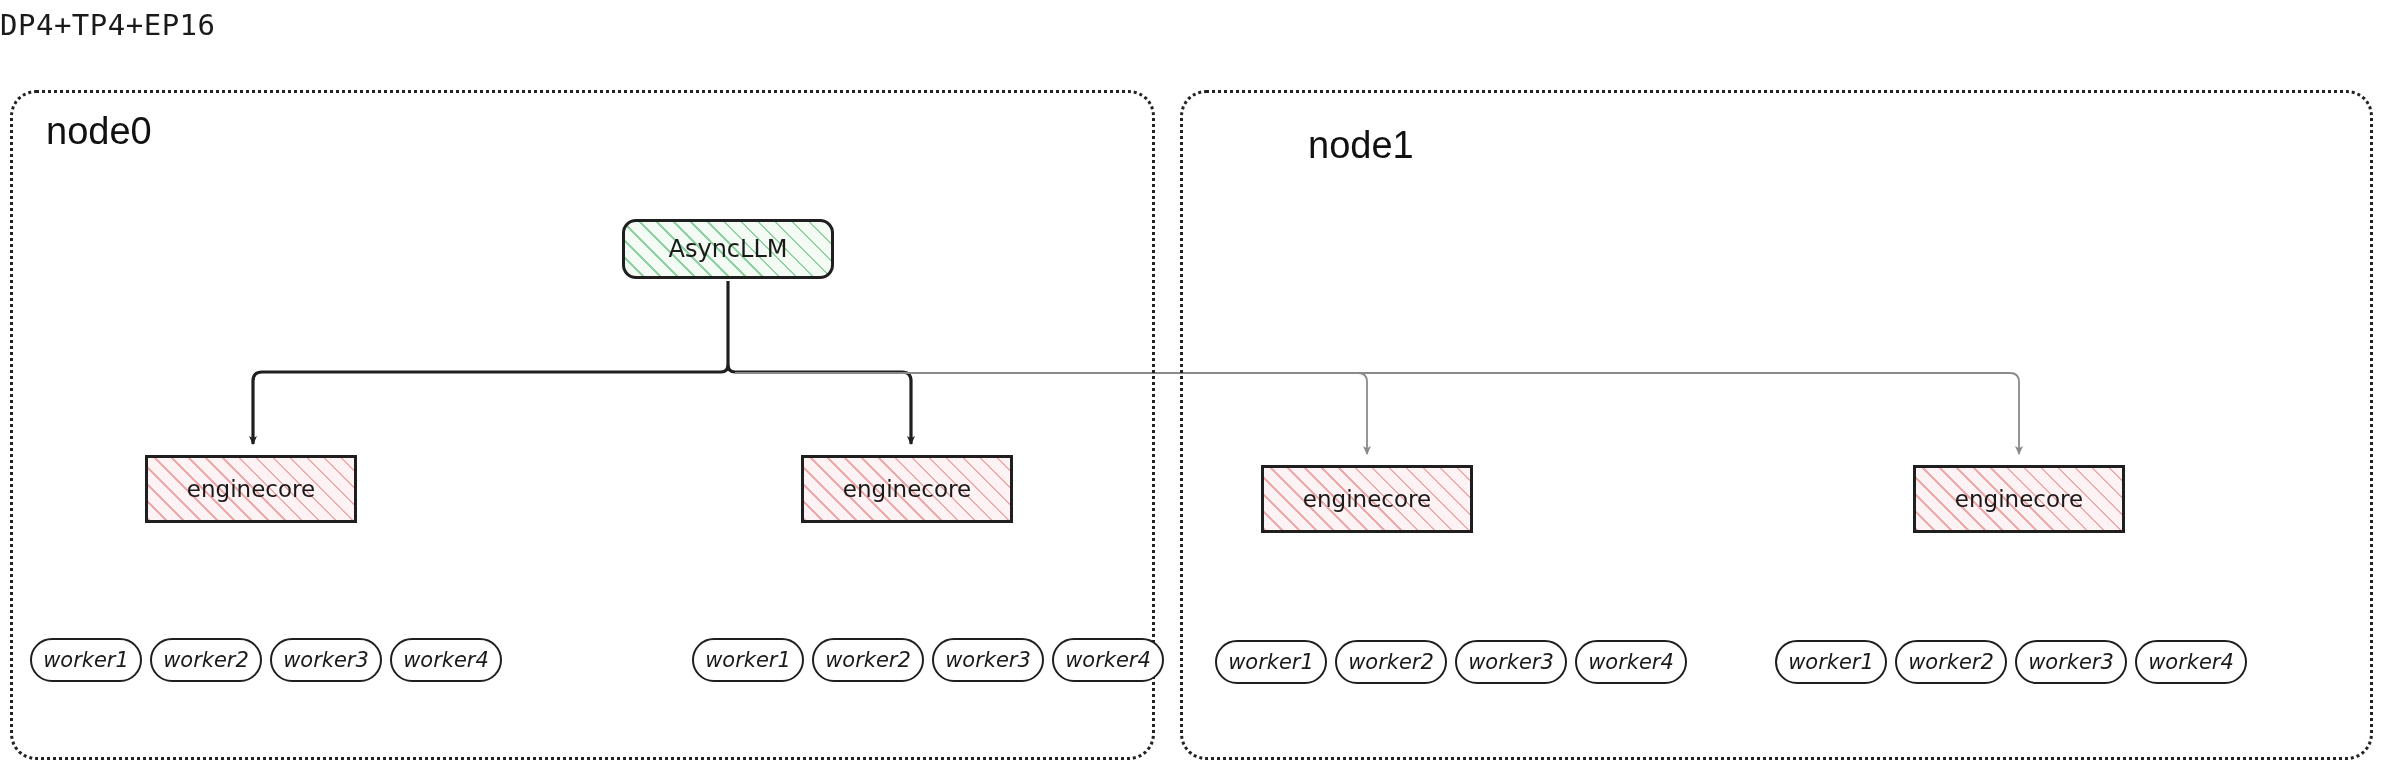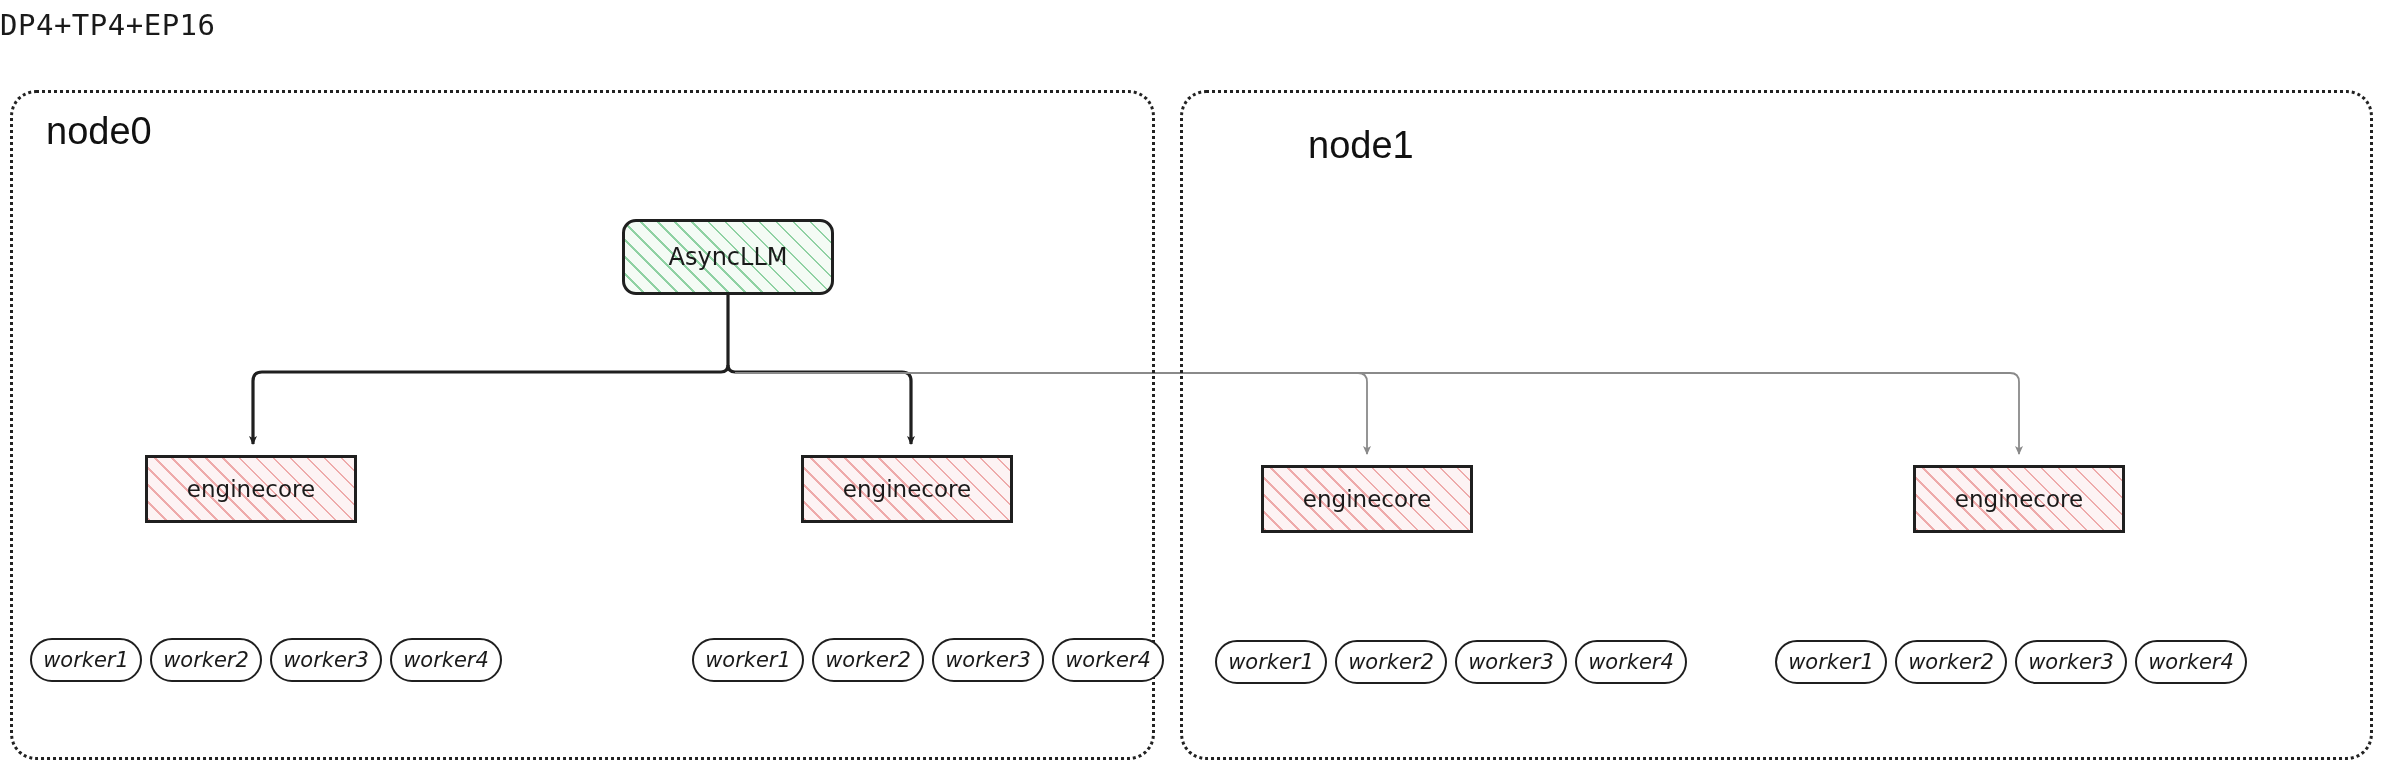--- a/index.html
+++ b/index.html
@@ -123,21 +123,21 @@
     <path d="M728,365 Q728,372 735,372 L902,372 Q911,372 911,381 L911,444" fill="none" stroke="#1f1f1f" stroke-width="3.2" marker-end="url(#arrow-dark)"></path>
 
     <path d="M735,373 L1358,373 Q1367,373 1367,382 L1367,454" fill="none" stroke="#8a8a8a" stroke-width="1.8" marker-end="url(#arrow-light)"></path>
     <path d="M735,373 L2010,373 Q2019,373 2019,382 L2019,454" fill="none" stroke="#8a8a8a" stroke-width="1.8" marker-end="url(#arrow-light)"></path>
   </svg>
 
   <div class="node-group" style="left:10px; top:90px; width:1145px; height:670px;"></div>
   <div class="node-label" style="left:46px; top:110px;">node0</div>
 
 
-  <div class="box box-async" style="left:622px; top:219px; width:212px; height:76px;">AsyncLLM</div>
+  <div class="box box-async" style="left:622px; top:219px; width:212px; height:60px;">AsyncLLM</div>
 
   <div class="box box-engine" style="left:145px; top:455px; width:212px; height:68px;">enginecore</div>
   <div class="box box-engine" style="left:801px; top:455px; width:212px; height:68px;">enginecore</div>
 
   <div class="box box-worker" style="left:30px; top:638px; width:112px; height:44px;">worker1</div>
   <div class="box box-worker" style="left:150px; top:638px; width:112px; height:44px;">worker2</div>
   <div class="box box-worker" style="left:270px; top:638px; width:112px; height:44px;">worker3</div>
   <div class="box box-worker" style="left:390px; top:638px; width:112px; height:44px;">worker4</div>
 
   <div class="box box-worker" style="left:692px; top:638px; width:112px; height:44px;">worker1</div>

